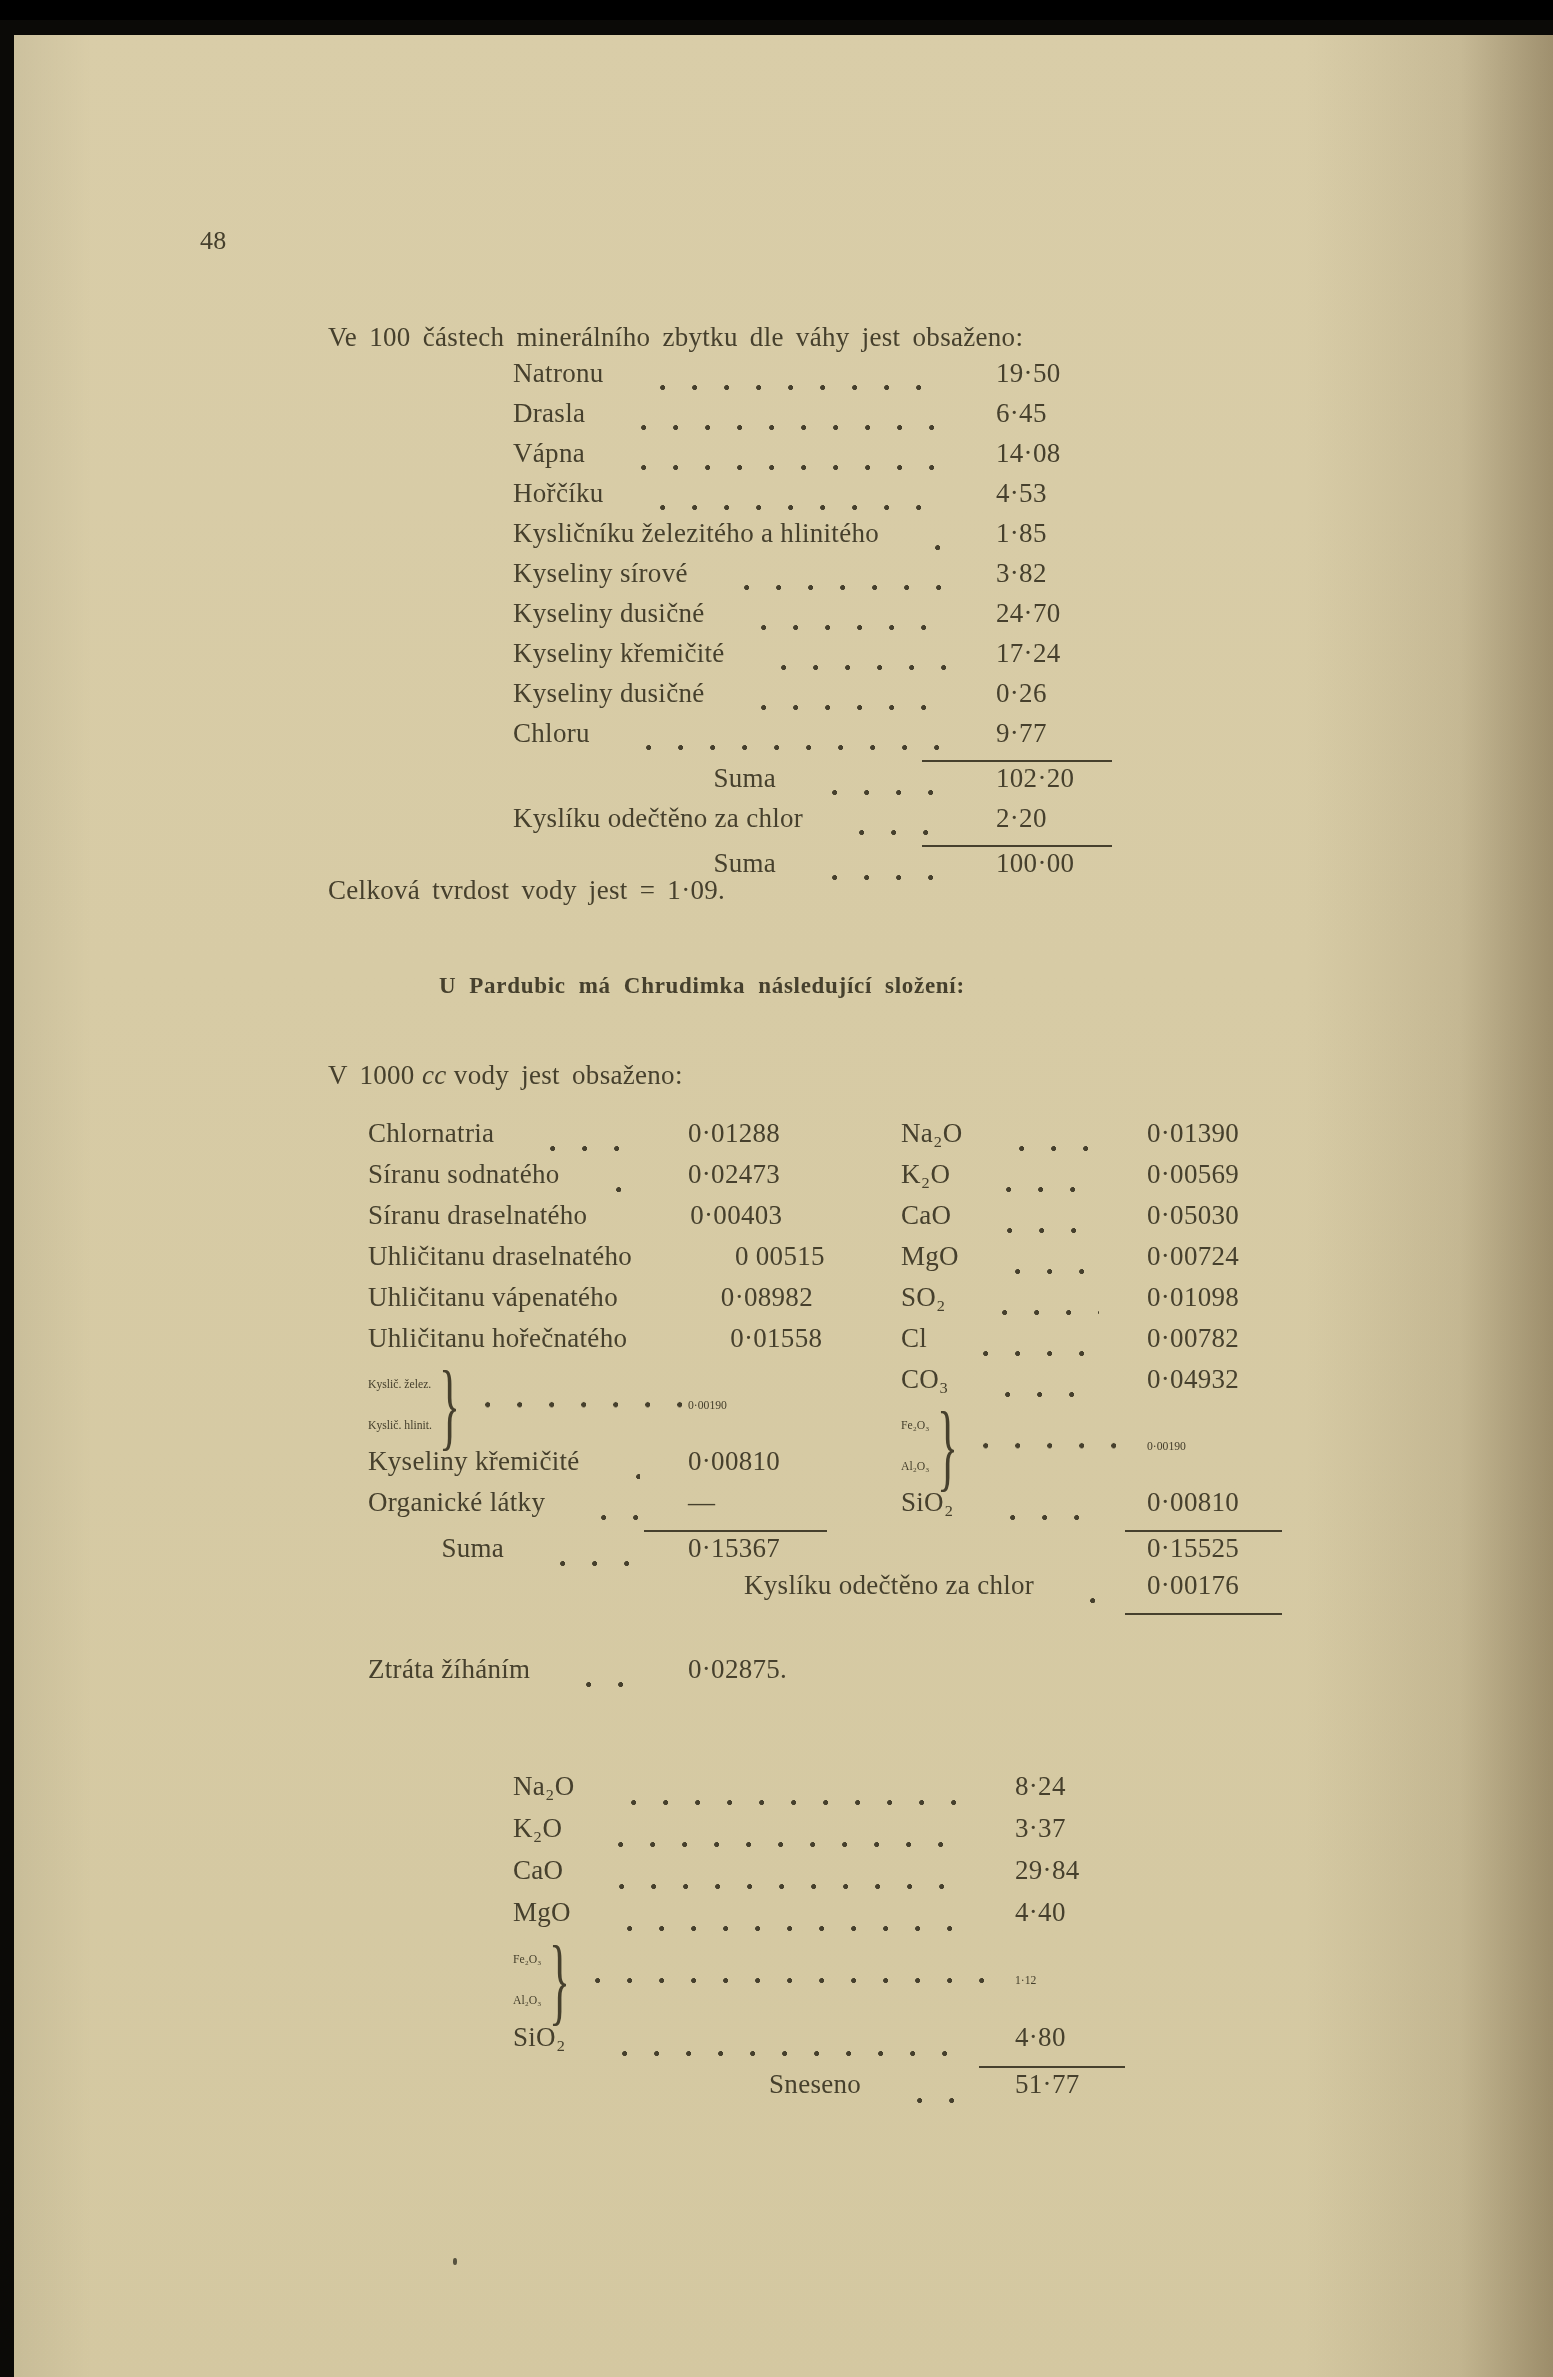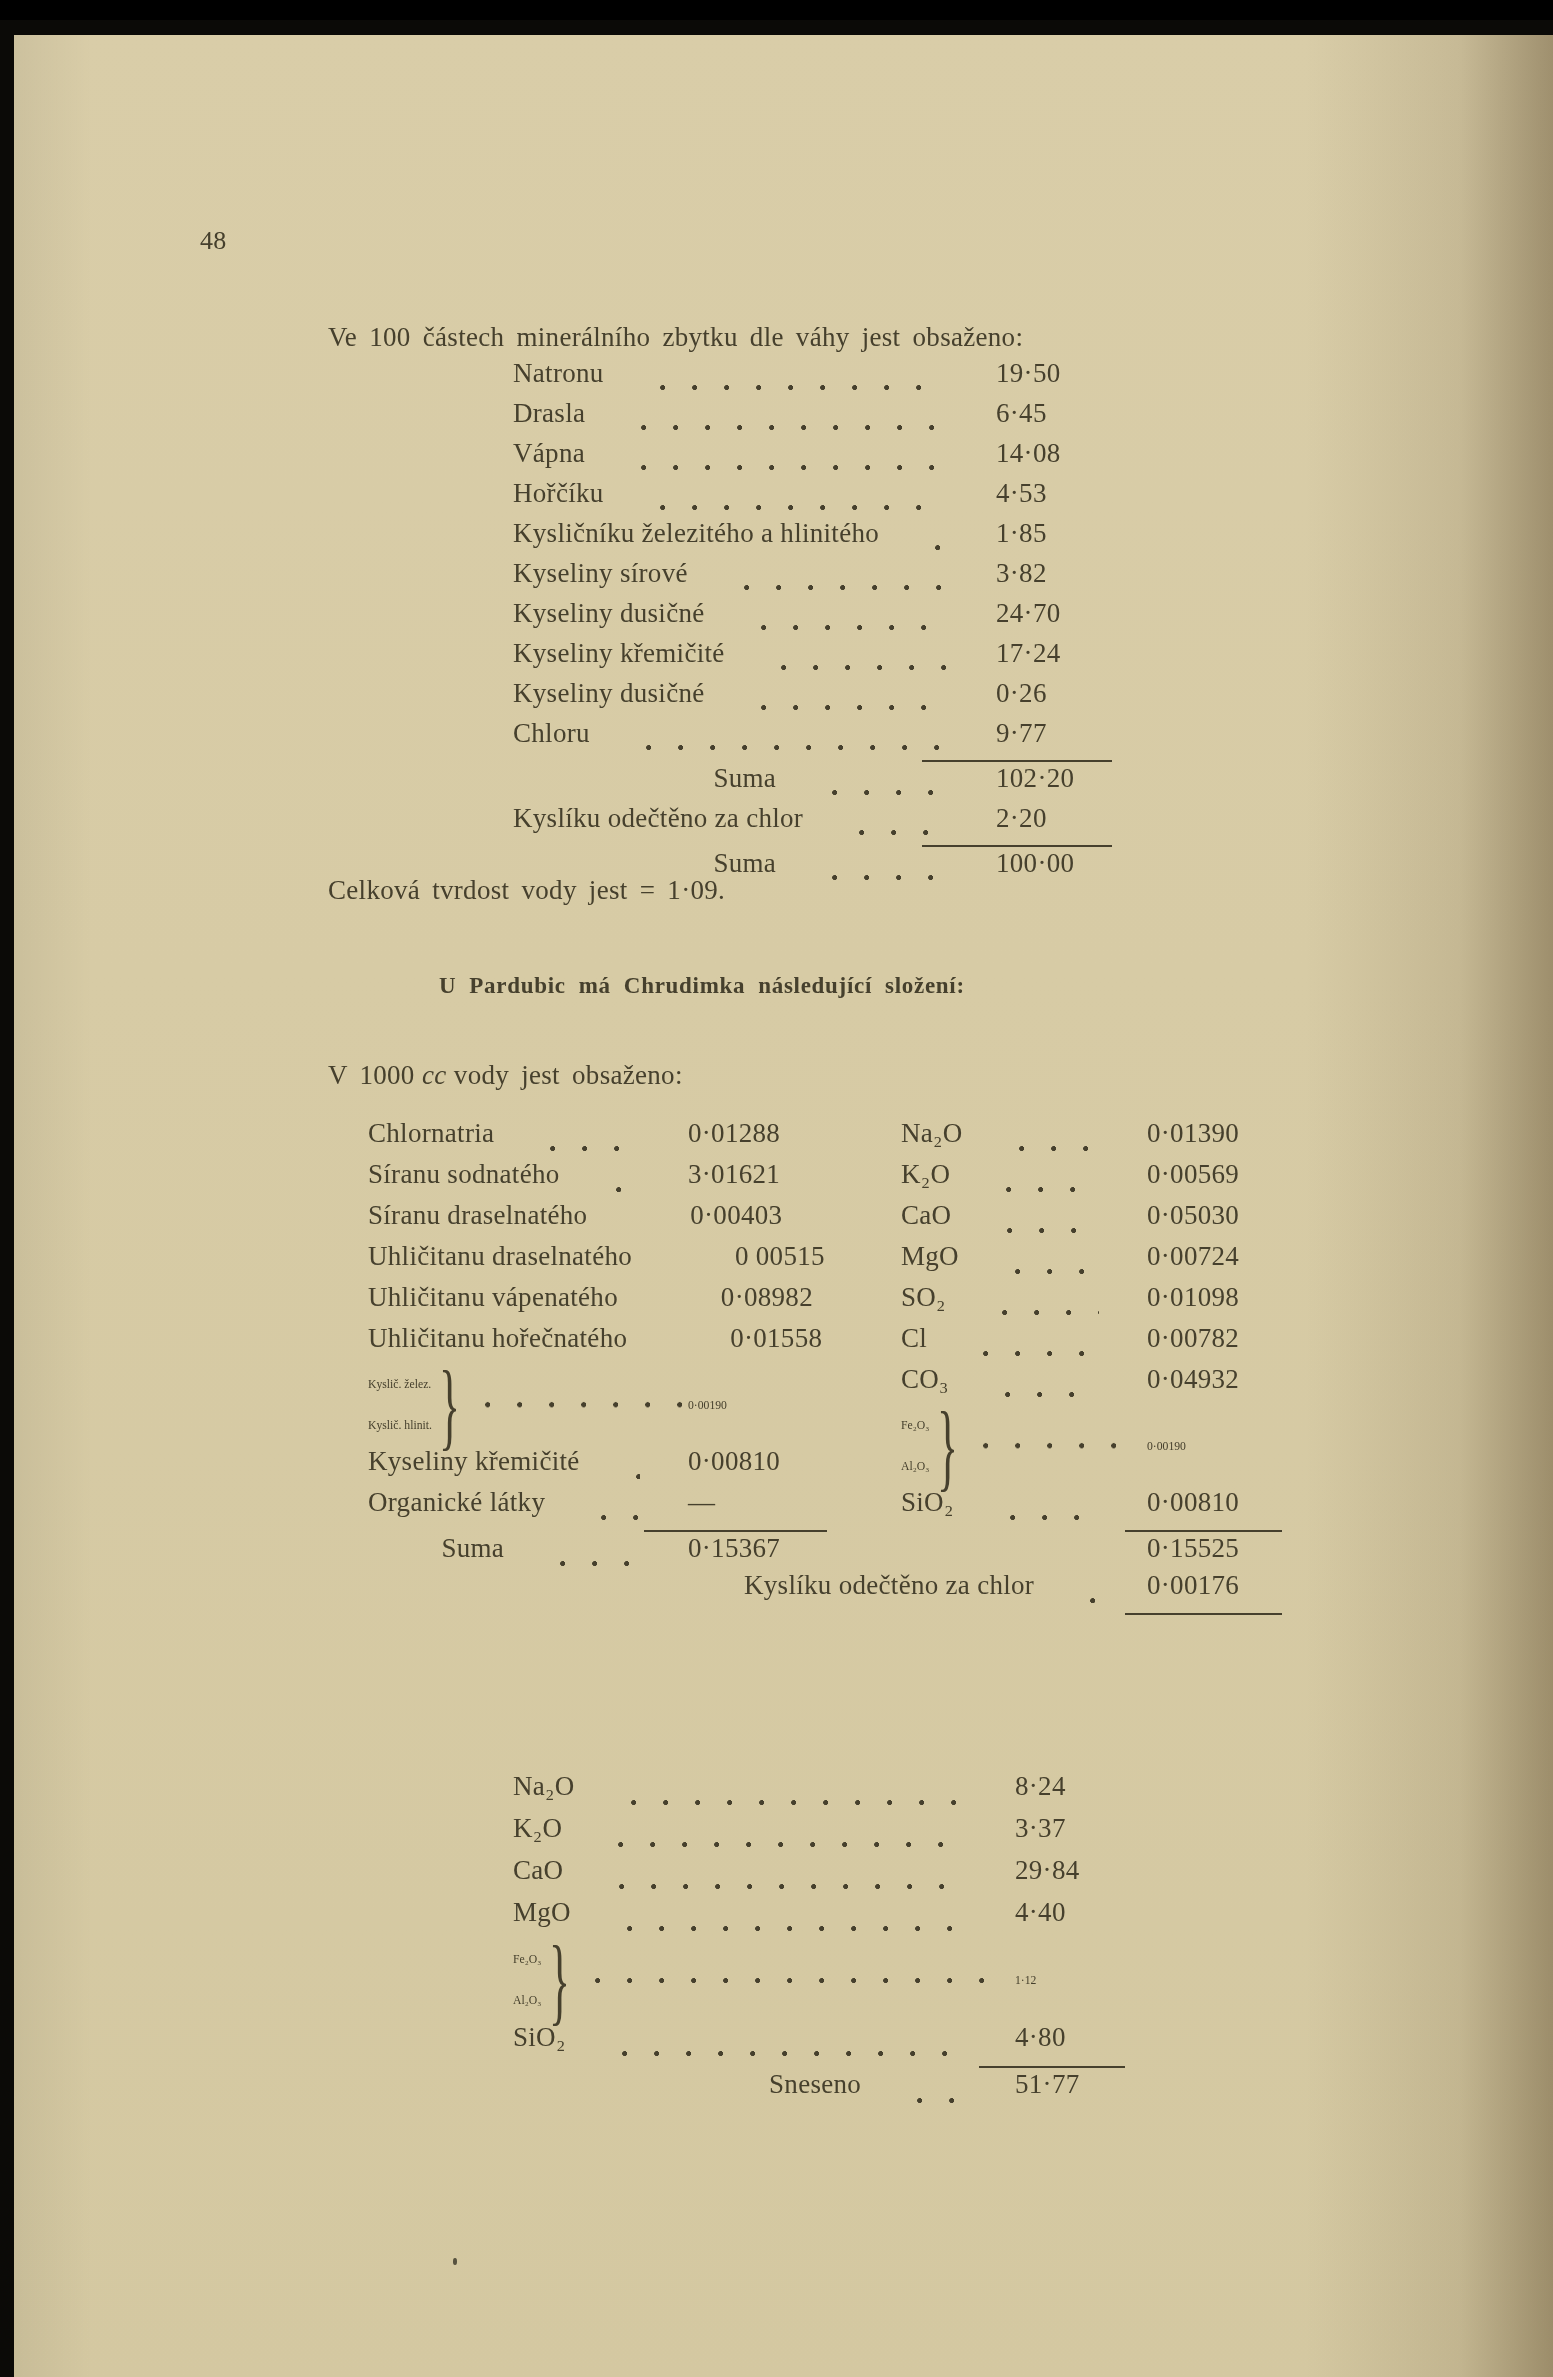--- a/index.html
+++ b/index.html
@@ -150,21 +150,21 @@
 
   <div class="list col2" style="left:368px;top:1098px;width:444px;">
     <div class="row">
       <span class="lbl">Chlornatria</span>
         <span class="leader"></span>
         <span class="val w170">0·01288</span>
     </div>
     <div class="row">
       <span class="lbl">Síranu sodnatého</span>
         <span class="leader"></span>
-        <span class="val w170">3·01621</span>
+        <span class="val w170">0·02473</span>
     </div>
     <div class="row">
       <span class="lbl">Síranu draselnatého</span>
         <span class="leader"></span>
         <span class="val w170">0·00403</span>
     </div>
     <div class="row">
       <span class="lbl">Uhličitanu draselnatého</span>
         <span class="leader" style="background:none;"></span>
         <span class="val w170">0 00515</span>
@@ -261,20 +261,27 @@
       <span class="val w170">0·15525</span>
     </div>
     <div class="row deduct2">
       <span class="lbl">Kyslíku odečtěno za chlor</span>
         <span class="leader"></span>
         <span class="val w170">0·00176</span>
     </div>
     <div class="rule inflow" style="width:157px;margin-right:-11px;"></div>
   </div>
 
+  <div class="list col2" style="left:368px;top:1634px;width:444px;">
+    <div class="row">
+      <span class="lbl">Ztráta žíháním</span>
+        <span class="leader"></span>
+        <span class="val w170">0·02875.</span>
+    </div>
+  </div>
 
 
   <div class="list" style="left:513px;top:1751px;width:612px;">
     <div class="row" style="height:42px;">
       <span class="lbl">Na₂O</span>
         <span class="leader"></span>
         <span class="val">8·24</span>
     </div>
     <div class="row" style="height:42px;">
       <span class="lbl">K₂O</span>

